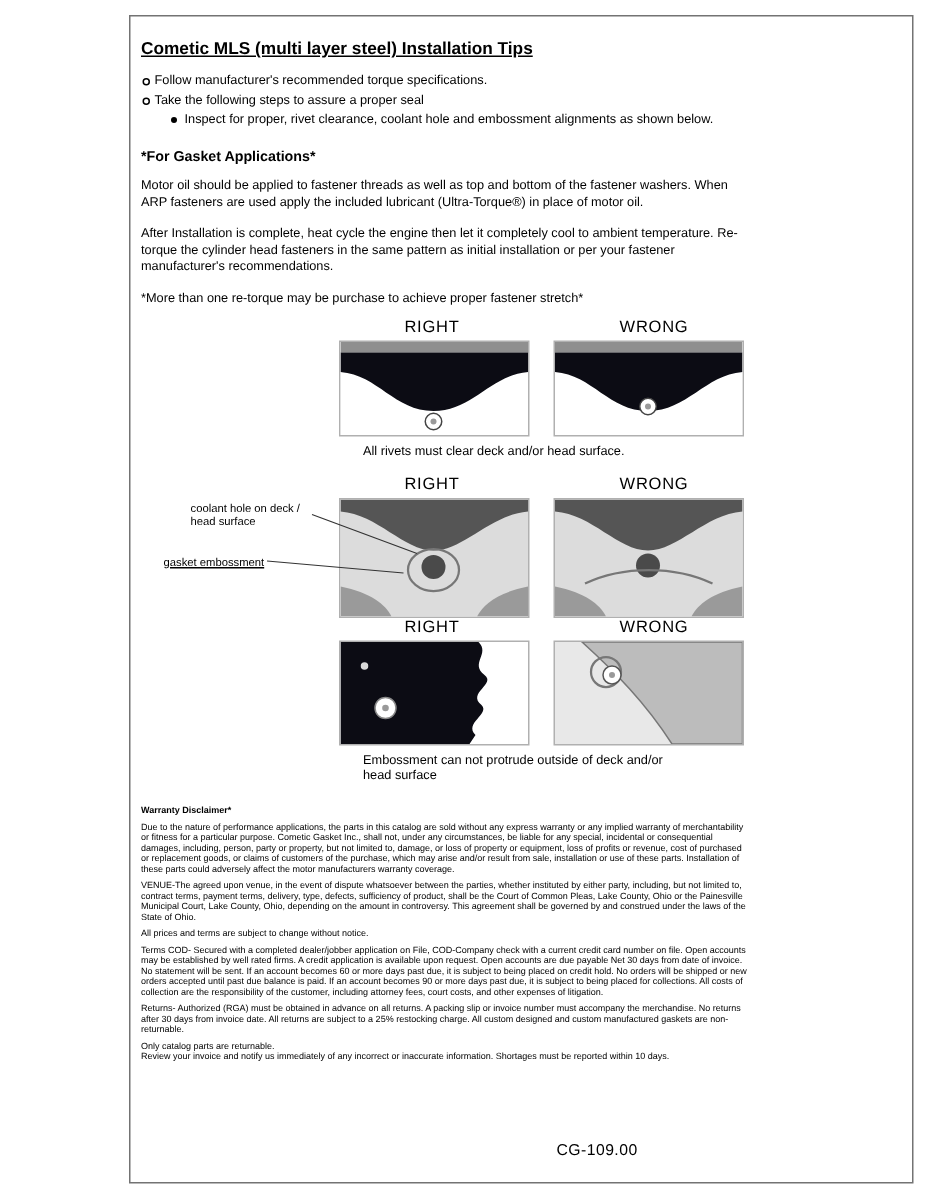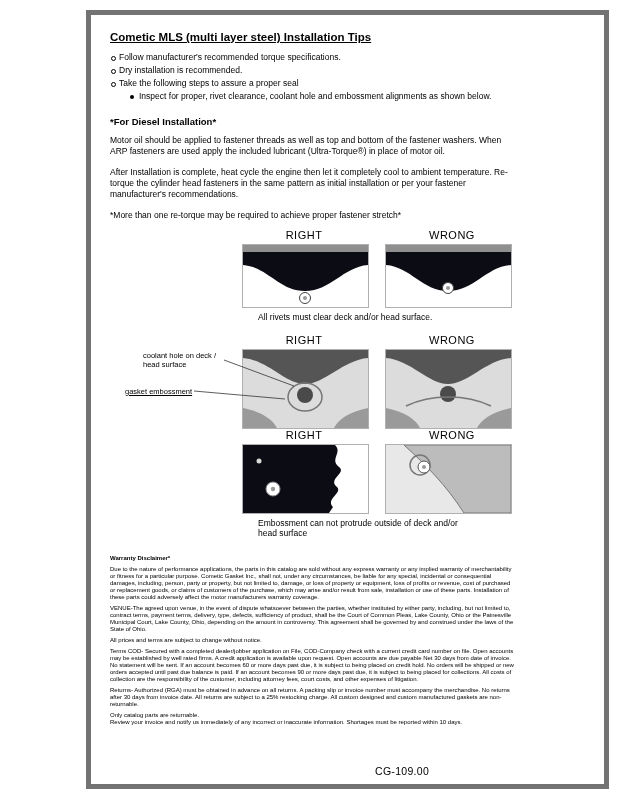--- a/index.html
+++ b/index.html
@@ -8,22 +8,22 @@
     width:618px; height:800px;
     font-family:"Liberation Sans", sans-serif;
     color:#000;
     position:relative;
     overflow:hidden;
   }
   .page { position:relative; width:618px; height:800px; background:#fff; }
   .frame {
     position:absolute; left:86px; top:10px;
     width:523px; height:779px;
-    border:5px solid #737373;
-    padding:16px 14px 0 19px;
+    border:1px solid #737373;
+    padding:16px 14px 0 7px;
   }
   .title {
     font-size:11.5px; font-weight:bold;
     text-decoration:underline;
     margin-bottom:9px;
   }
   .tips { list-style:none; font-size:8.5px; line-height:11px; }
   .tips > li { position:relative; padding-left:9px; margin-bottom:2px; }
   .tips > li::before {
     content:""; position:absolute; left:1px; top:3.5px;
@@ -67,38 +67,35 @@
 <body>
 
 <div class="page">
   <div class="frame">
 
     <h1 class="title">Cometic MLS (multi layer steel) Installation Tips</h1>
 
     <ul class="tips">
       <li>
         <span>Follow manufacturer's recommended torque specifications.</span>
-      </li>
-      <li>
-        <span>Dry installation is recommended.</span>
       </li>
       <li>
         <span>Take the following steps to assure a proper seal</span>
         <ul class="tips-sub">
           <li>
             <span>Inspect for proper, rivet clearance, coolant hole and embossment alignments as shown below.</span>
           </li>
         </ul>
       </li>
     </ul>
 
-    <h2 class="diesel-h">*For Diesel Installation*</h2>
+    <h2 class="diesel-h">*For Gasket Applications*</h2>
     <p class="body-p">Motor oil should be applied to fastener threads as well as top and bottom of the fastener washers. When ARP fasteners are used apply the included lubricant (Ultra-Torque®) in place of motor oil.</p>
     <p class="body-p">After Installation is complete, heat cycle the engine then let it completely cool to ambient temperature. Re-torque the cylinder head fasteners in the same pattern as initial installation or per your fastener manufacturer's recommendations.</p>
-    <p class="note-p">*More than one re-torque may be required to achieve proper fastener stretch*</p>
+    <p class="note-p">*More than one re-torque may be purchase to achieve proper fastener stretch*</p>
 
     <div class="diagrams">
 
       <div class="dg-row">
         <div class="dg-head">
           <div class="dg-label">RIGHT</div>
           <div class="dg-label">WRONG</div>
         </div>
         <div class="dg-imgs">
           <div class="panel">

